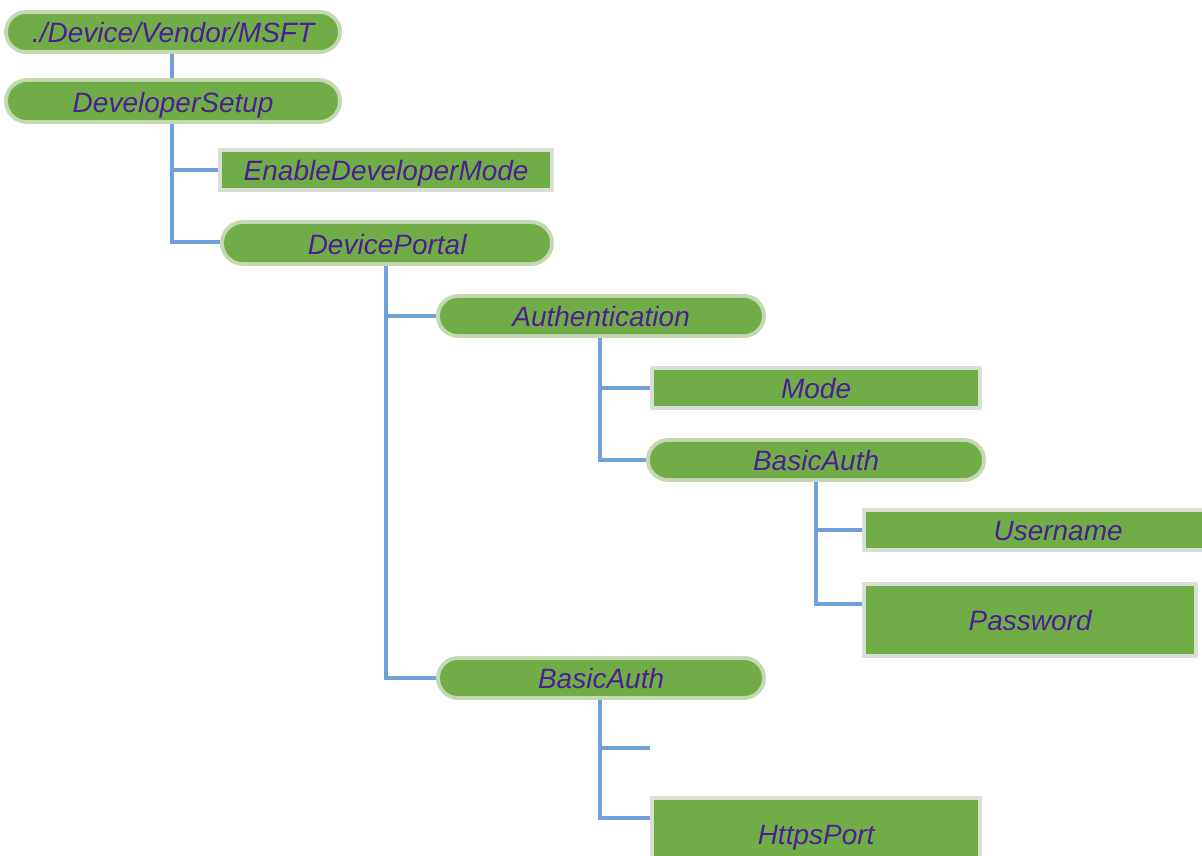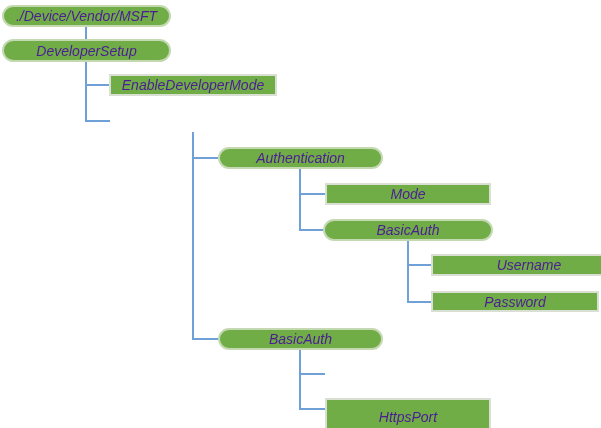--- a/index.html
+++ b/index.html
@@ -72,29 +72,30 @@
   <div class="line v" style="left:299px; top:349px; height:60px;"></div>
   <div class="line h" style="left:299px; top:373px; width:26px;"></div>
   <div class="line h" style="left:299px; top:408px; width:26px;"></div>
 
   <div class="node pill" style="left:2px; top:5px; width:169px; height:22px;">./Device/Vendor/MSFT</div>
 
   <div class="node pill" style="left:2px; top:39px; width:169px; height:23px;">DeveloperSetup</div>
 
   <div class="node rect" style="left:109px; top:74px; width:168px; height:22px;">EnableDeveloperMode</div>
 
+  <div class="node pill" style="left:110px; top:110px; width:167px; height:23px;">DevicePortal</div>
 
   <div class="node pill" style="left:218px; top:147px; width:165px; height:22px;">Authentication</div>
 
   <div class="node rect" style="left:325px; top:183px; width:166px; height:22px;">Mode</div>
 
   <div class="node pill" style="left:323px; top:219px; width:170px; height:22px;">BasicAuth</div>
 
   <div class="node rect" style="left:431px; top:254px; width:196px; height:22px;">Username</div>
 
-  <div class="node rect" style="left:431px; top:291px; width:168px; height:21px;">Password</div>
+  <div class="node rect" style="left:431px; top:291px; width:168px; height:38px;">Password</div>
 
   <div class="node pill" style="left:218px; top:328px; width:165px; height:22px;">BasicAuth</div>
 
 
   <div class="node rect" style="left:325px; top:398px; width:166px; height:38px;">HttpsPort</div>
 
 </div>
 
 </body></html>

